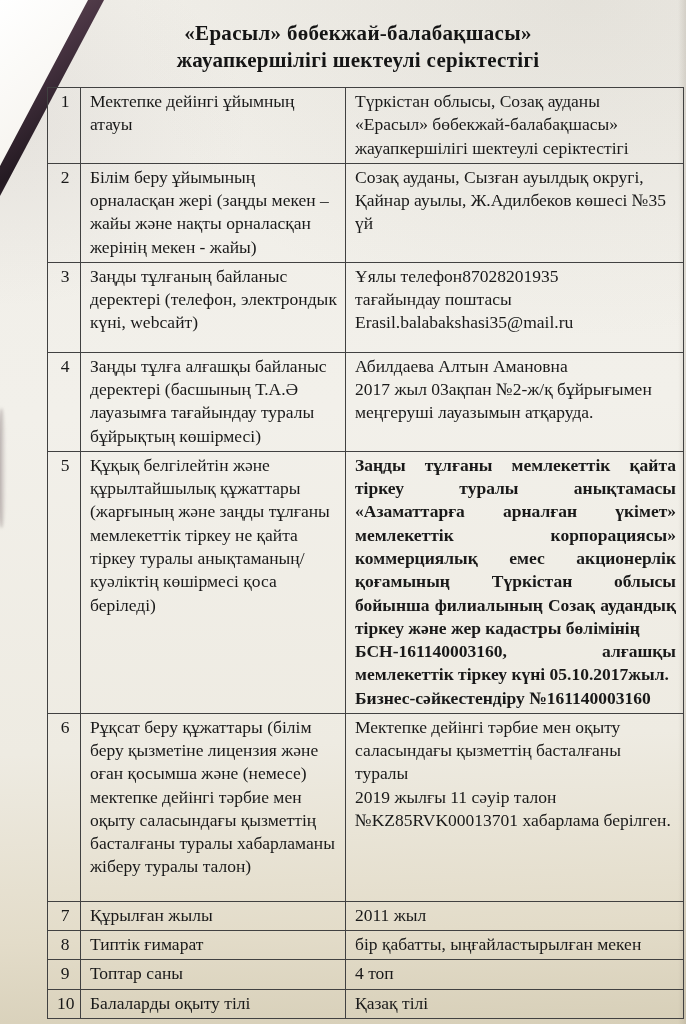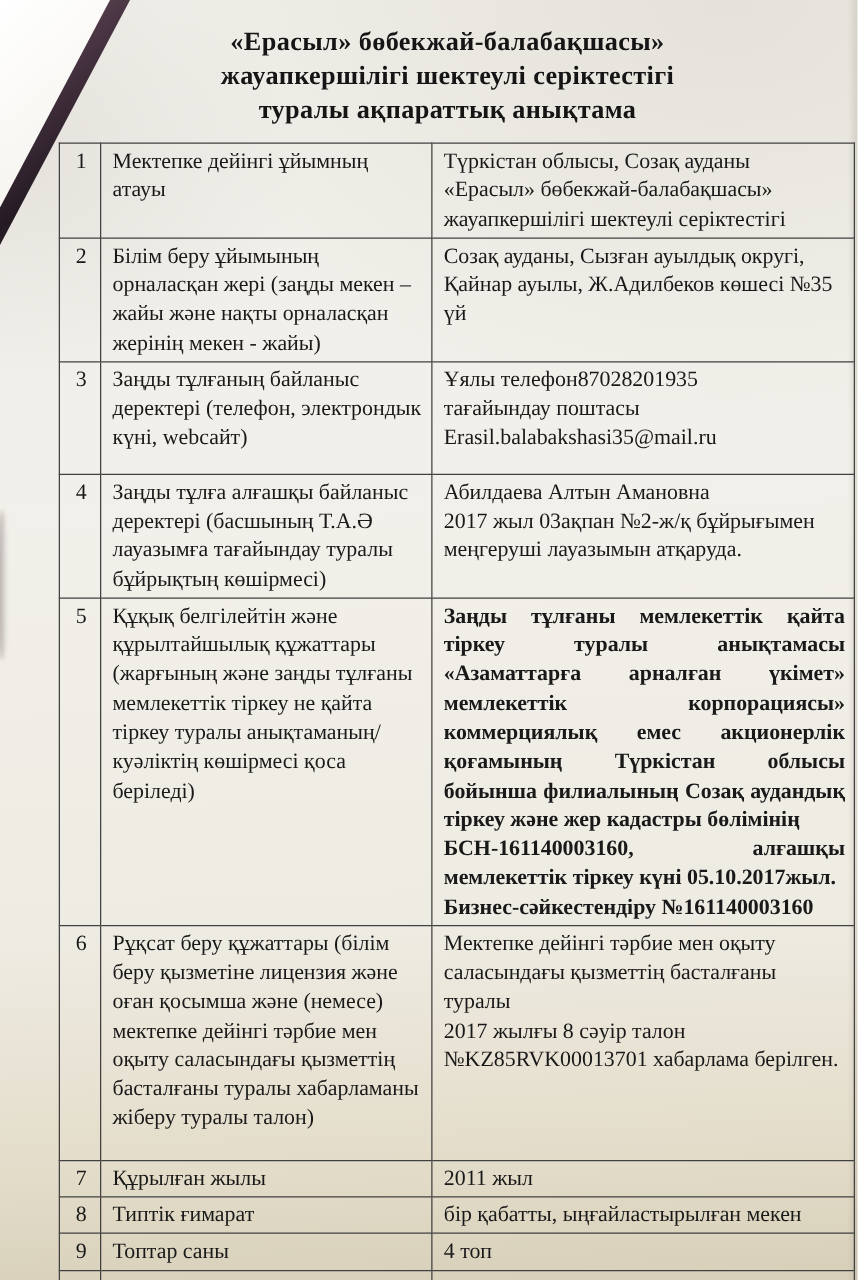--- a/index.html
+++ b/index.html
@@ -78,21 +78,20 @@
 <div class="page">
 
   <div class="corner-under"></div>
   <div class="corner-page"></div>
   <div class="left-smudge"></div>
   <div class="right-shade"></div>
 
   <div class="title">
     <div>«Ерасыл» бөбекжай-балабақшасы»</div>
     <div>жауапкершілігі шектеулі серіктестігі</div>
-    <div>туралы ақпараттық анықтама</div>
   </div>
 
   <table class="doc">
     <colgroup>
         <col class="c-num">
         <col class="c-label">
         <col class="c-value">
       </colgroup>
     <tbody>
       <tr class="r1">
@@ -128,21 +127,21 @@
         <td class="label">Құқық белгілейтін және құрылтайшылық құжаттары (жарғының және заңды тұлғаны мемлекеттік тіркеу не қайта тіркеу туралы анықтаманың/куәліктің көшірмесі қоса беріледі)</td>
         <td class="value">Заңды тұлғаны мемлекеттік қайта тіркеу туралы анықтамасы «Азаматтарға арналған үкімет» мемлекеттік корпорациясы» коммерциялық емес акционерлік қоғамының Түркістан облысы бойынша филиалының Созақ аудандық тіркеу және жер кадастры бөлімінің
 БСН-161140003160, алғашқы мемлекеттік тіркеу күні 05.10.2017жыл.
 Бизнес-сәйкестендіру №161140003160</td>
       </tr>
       <tr class="r6">
         <td class="num">6</td>
         <td class="label">Рұқсат беру құжаттары (білім беру қызметіне лицензия және оған қосымша және (немесе) мектепке дейінгі тәрбие мен оқыту саласындағы қызметтің басталғаны туралы хабарламаны жіберу туралы талон)</td>
         <td class="value">Мектепке дейінгі тәрбие мен оқыту
 саласындағы қызметтің басталғаны туралы
-2017 жылғы 8 сәуір  талон
+2019 жылғы 11 сәуір  талон
 №KZ85RVK00013701 хабарлама берілген.</td>
       </tr>
       <tr class="r7">
         <td class="num">7</td>
         <td class="label">Құрылған жылы</td>
         <td class="value">2011  жыл</td>
       </tr>
       <tr class="r8">
         <td class="num">8</td>
         <td class="label">Типтік ғимарат</td>

